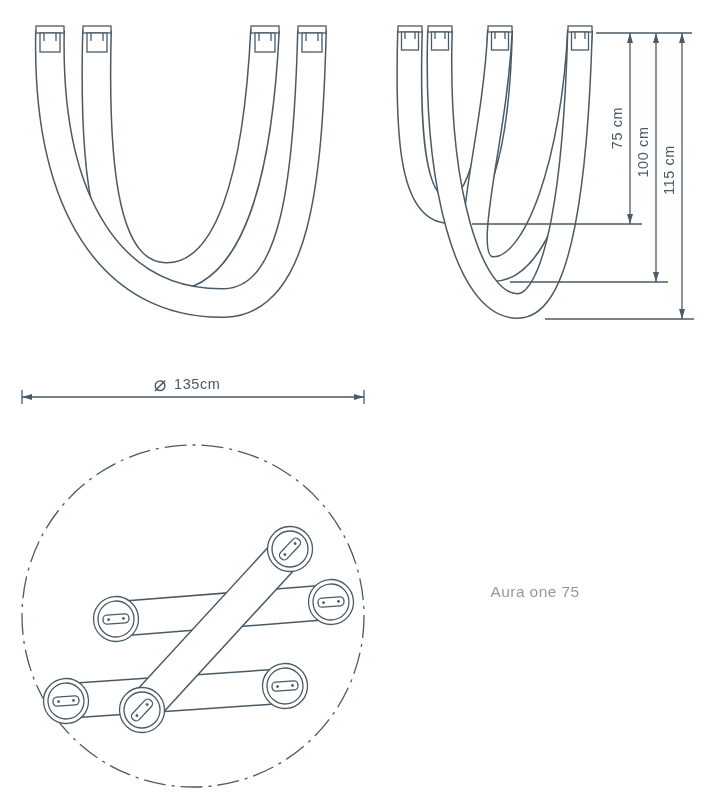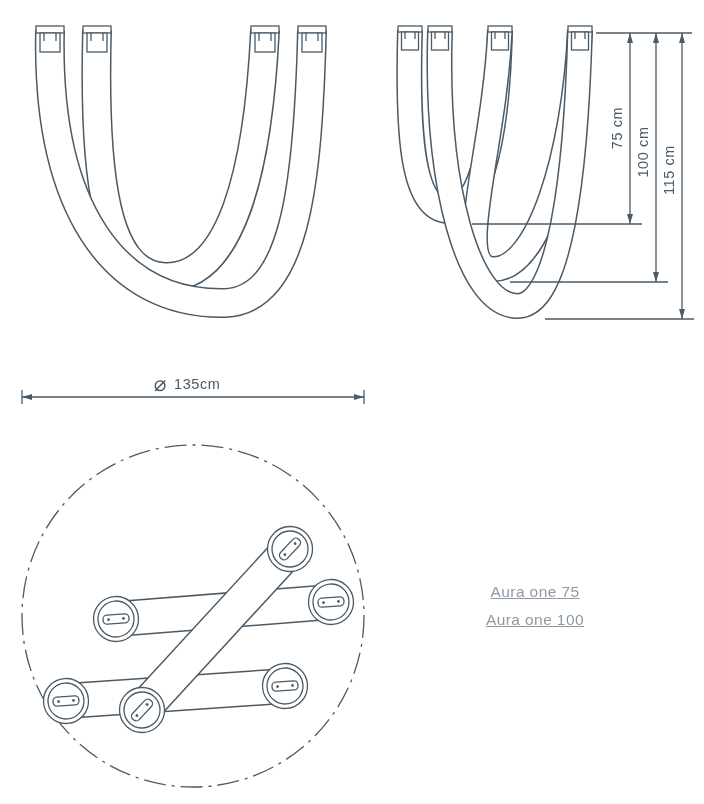--- a/index.html
+++ b/index.html
@@ -33,21 +33,20 @@
     font-family:"DejaVu Sans","Liberation Sans",sans-serif;
   }
   .product-list{
     position:absolute;
     left:440px;top:578px;width:190px;
     text-align:center;
     color:var(--muted);
     font-size:15.5px;
     letter-spacing:0.4px;
     line-height:28px;
-    text-decoration:underline;
   }
 </style>
 </head>
 <body>
 
 <div class="canvas">
 
 <svg width="704" height="804" viewBox="0 0 704 804">
   <defs>
     <g id="mountF">
@@ -193,16 +192,15 @@
           <circle r="18" class="ln"></circle>
       <rect x="-13" y="-4.5" width="26" height="9" rx="4" class="fw"></rect>
       <circle cx="-7.5" cy="0" r="1.4" class="dot"></circle>
           <circle cx="7.5" cy="0" r="1.4" class="dot"></circle>
     </g>
   </g>
 </svg>
 
 <div class="product-list">
   <div>Aura one 75</div>
-  <div>Aura one 100</div>
 </div>
 
 </div>
 
 </body></html>

